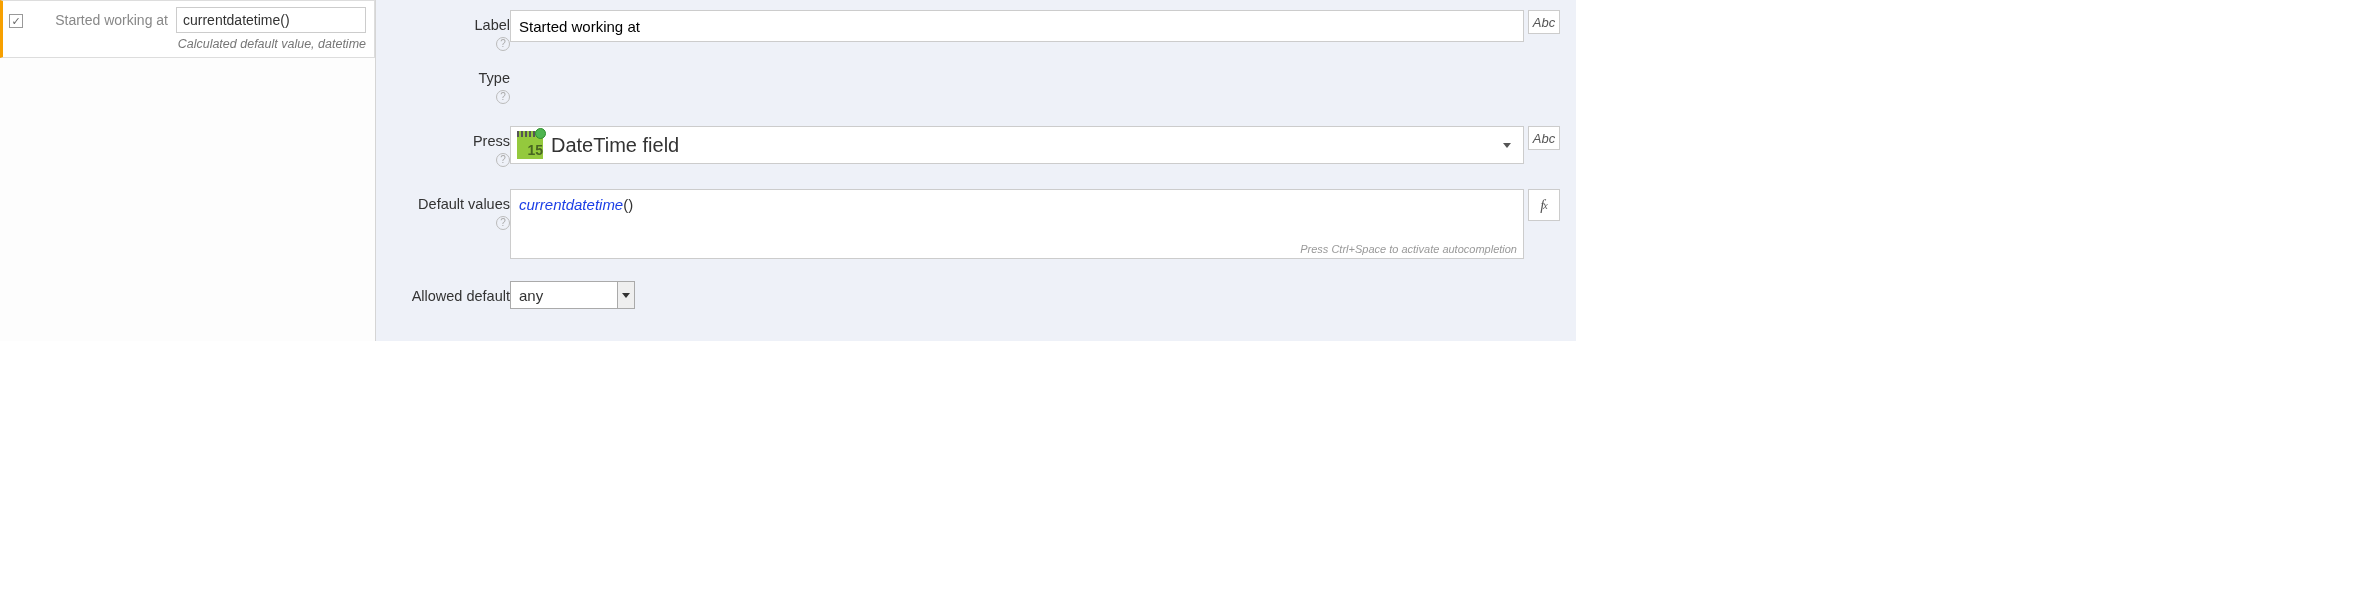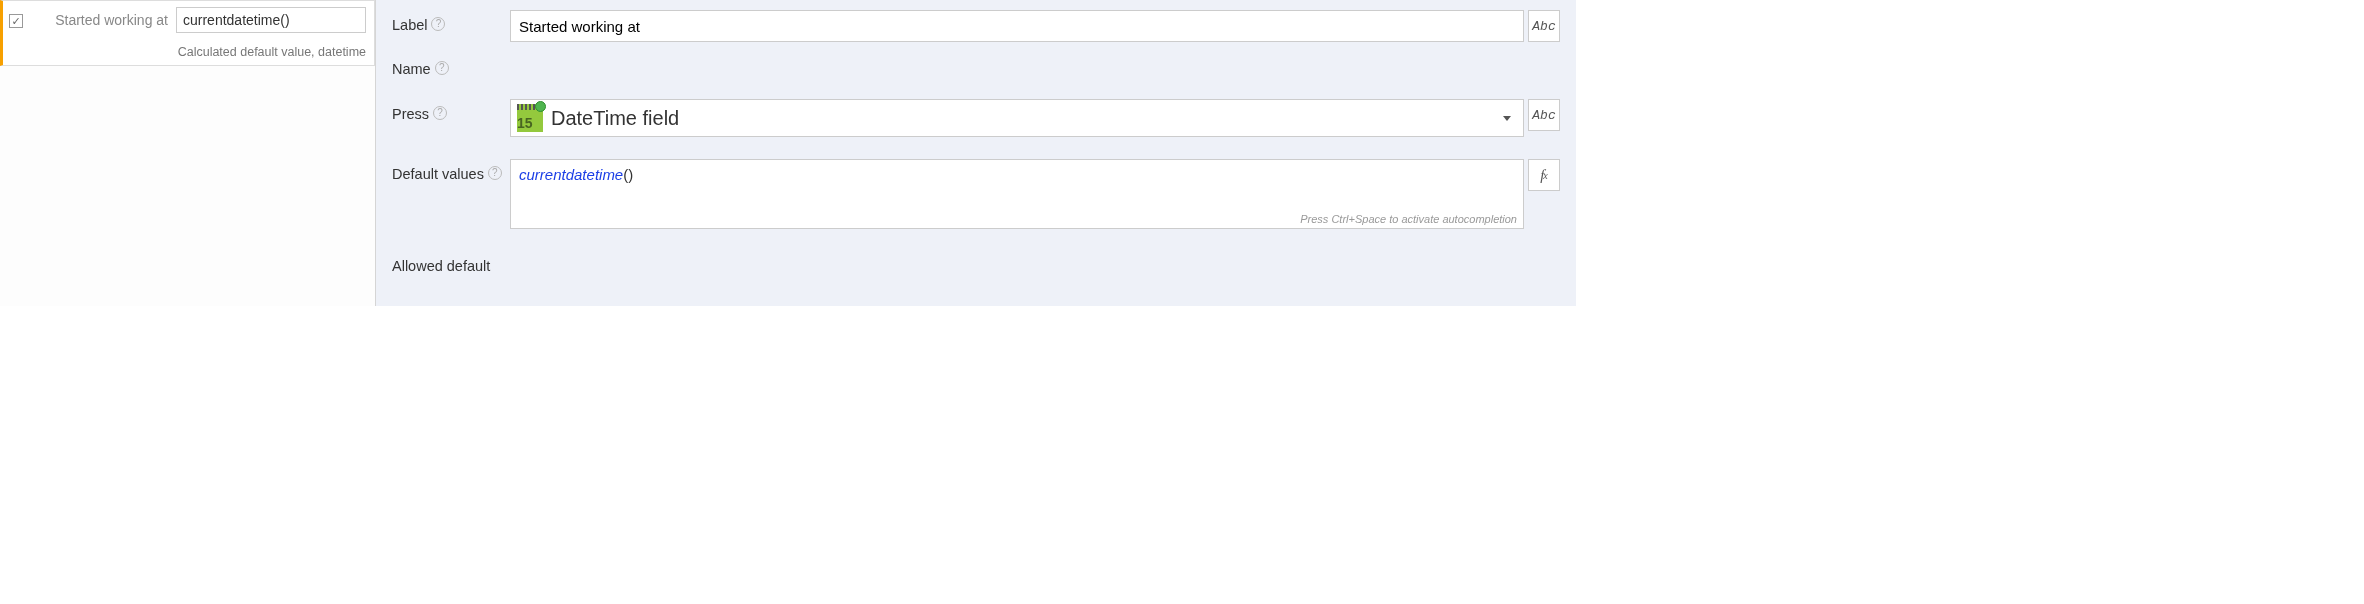--- a/index.html
+++ b/index.html
@@ -61,44 +61,46 @@
     border: 1px solid #ccc;
     background: #fff;
     padding: 4px 6px;
     font-size: 14px;
     color: #333;
     width: 190px;
     height: 26px;
   }
   .field-subtext {
     text-align: right;
+    font-style: italic;
     color: #777;
     font-size: 12.5px;
-    margin-top: 12px;
+    margin-top: 4px;
   }
   .right-panel {
     flex: 1;
     background: #eef1f8;
     border-left: 1px solid #d5d5d5;
     padding: 10px 16px 20px 16px;
   }
   .prop-row {
     display: flex;
     align-items: flex-start;
     margin-bottom: 12px;
   }
   .prop-label {
     width: 118px;
     flex-shrink: 0;
     color: #333;
     font-size: 14.5px;
     display: flex;
-    align-items: flex-start;
+    align-items: flex-end;
     gap: 4px;
     padding-top: 7px;
+    flex-direction: column;
   }
   .help-icon {
     width: 14px;
     height: 14px;
     border: 1px solid #bbb;
     border-radius: 50%;
     display: inline-flex;
     align-items: center;
     justify-content: center;
     font-size: 10px;
@@ -113,28 +115,28 @@
   .text-input {
     flex: 1;
     border: 1px solid #ccc;
     background: #fff;
     padding: 7px 8px;
     font-size: 15px;
     height: 32px;
   }
   .side-btn {
     width: 32px;
-    height: 32px;
+    height: 24px;
     border: 1px solid #ccc;
     background: #fff;
     display: flex;
     align-items: center;
     justify-content: center;
     font-style: italic;
-    font-family: Liberation Mono, monospace;
+    font-family: Liberation Sans, sans-serif;
     font-size: 13px;
     color: #555;
     flex-shrink: 0;
   }
   .type-select {
     flex: 1;
     border: 1px solid #ccc;
     background: #fff;
     display: flex;
     align-items: center;
@@ -155,21 +157,21 @@
     position: absolute;
     top: 0; left: 0; right: 0;
     height: 6px;
     background: repeating-linear-gradient(90deg, #555 0 2px, transparent 2px 4px);
   }
   .cal-num {
     position: absolute;
     bottom: 1px;
     left: 0;
     right: 0;
-    text-align: left;
+    text-align: right;
     font-weight: bold;
     font-size: 14px;
     color: #486521;
   }
   .cal-clock {
     position: absolute;
     top: -3px;
     right: -3px;
     width: 11px;
     height: 11px;
@@ -271,21 +273,21 @@
         <span class="help-icon">?</span>
       </div>
       <div class="prop-input-wrap">
         <input class="text-input" value="Started working at" style="">
         <div class="side-btn">Abc</div>
       </div>
     </div>
 
     <div class="prop-row">
       <div class="prop-label">
-        <span>Name</span>
+        <span>Type</span>
         <span class="help-icon">?</span>
       </div>
     </div>
 
     <div class="prop-row row-gap-lg">
       <div class="prop-label">
         <span>Press</span>
         <span class="help-icon">?</span>
       </div>
       <div class="prop-input-wrap">
@@ -315,16 +317,22 @@
             <span class="f">f</span>
             <span class="x">x</span>
           </div>
       </div>
     </div>
 
     <div class="prop-row row-gap-lg">
       <div class="prop-label">
         <span>Allowed default</span>
       </div>
+      <div class="prop-input-wrap">
+        <div class="select-box">
+          <span>any</span>
+          <div class="select-caret-box"></div>
+        </div>
+      </div>
     </div>
 
   </div>
 </div>
 
 </body></html>

